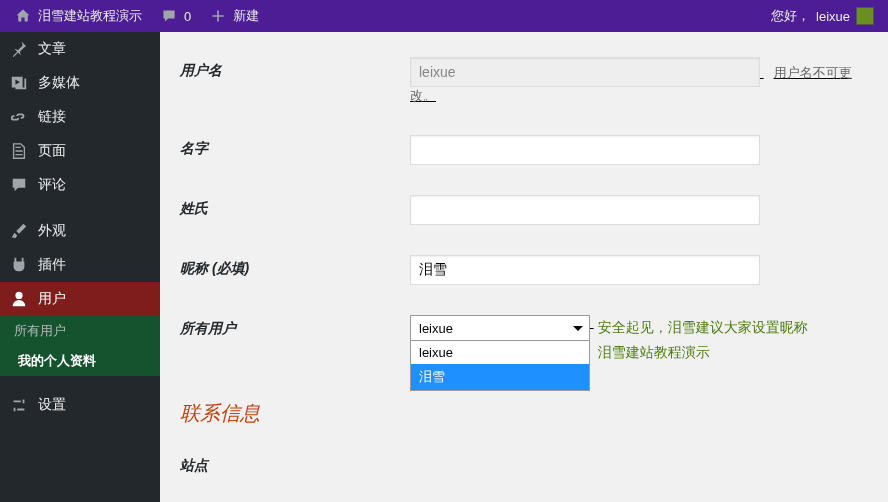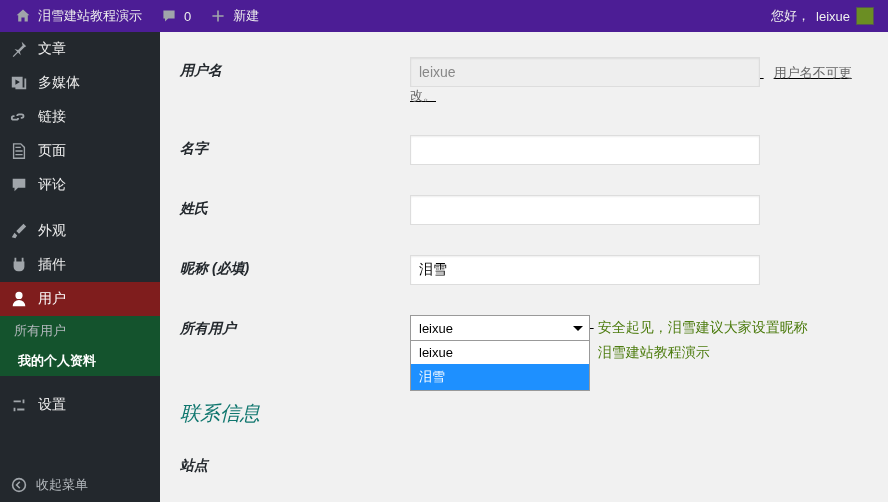--- a/index.html
+++ b/index.html
@@ -116,21 +116,21 @@
     width: 25em;
     padding: 5px 8px;
     border: 1px solid #ddd;
     box-shadow: inset 0 1px 2px rgba(0,0,0,.07);
     background: #fff;
     font-size: 14px;
     height: 30px;
   }
   .form-table input[disabled] { background: #eee; color: #888; }
   .description { color: #666; font-size: 13px; margin-left: 10px; }
-  .section-head th { font-size: 20px; font-weight: 400; padding: 20px 0 10px 0; color: #0f766e; }
+  .section-head th { font-size: 20px; font-weight: 400; padding: 20px 0 10px 0; color: #c2410c; }
 
   
   .select-wrap { position: relative; display: inline-block; width: 180px; vertical-align: top; }
   .select-display {
     border: 1px solid #999;
     background: #fff;
     height: 26px;
     display: flex;
     align-items: center;
     padding: 0 20px 0 8px;
@@ -269,29 +269,20 @@
       <div class="sub-item current">我的个人资料</div>
     </div>
     <div style="height:12px"></div>
     <div class="menu-item">
       <span class="icon">
           <svg viewBox="0 0 20 20" width="18" height="18">
             <path d="M4 5h8v2H4zM14 4h2v4h-2zM4 13h2v4H4zM8 14h8v2H8z"></path>
           </svg>
         </span>
       <span>设置</span>
-    </div>
-    <div class="collapse">
-      <span class="icon">
-          <svg viewBox="0 0 20 20" width="16" height="16">
-            <circle cx="10" cy="10" r="8" fill="none" stroke="#a0a5aa" stroke-width="2"></circle>
-            <path d="m11 6-4 4 4 4" fill="none" stroke="#a0a5aa" stroke-width="2"></path>
-          </svg>
-        </span>
-      <span>收起菜单</span>
     </div>
   </div>
 
   <div class="main">
     <table class="form-table">
       <tbody>
           <tr>
         <th>用户名</th>
         <td>
           <input type="text" disabled="" value="leixue" style="">

